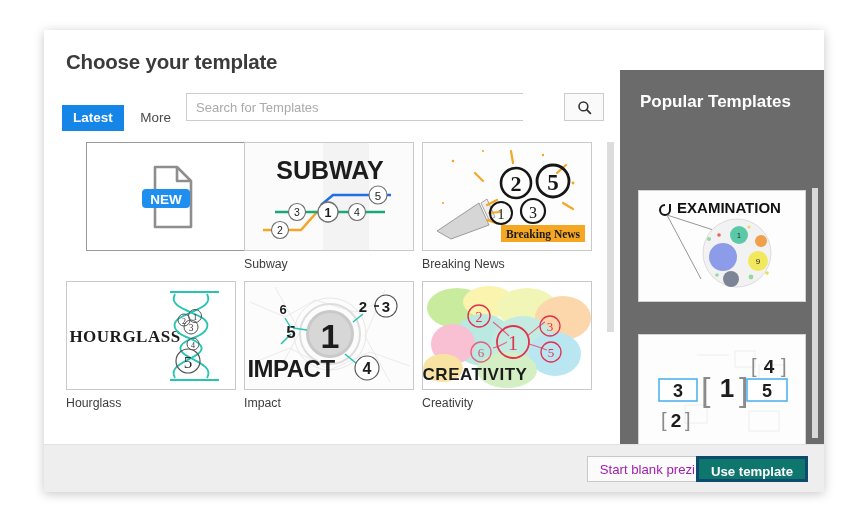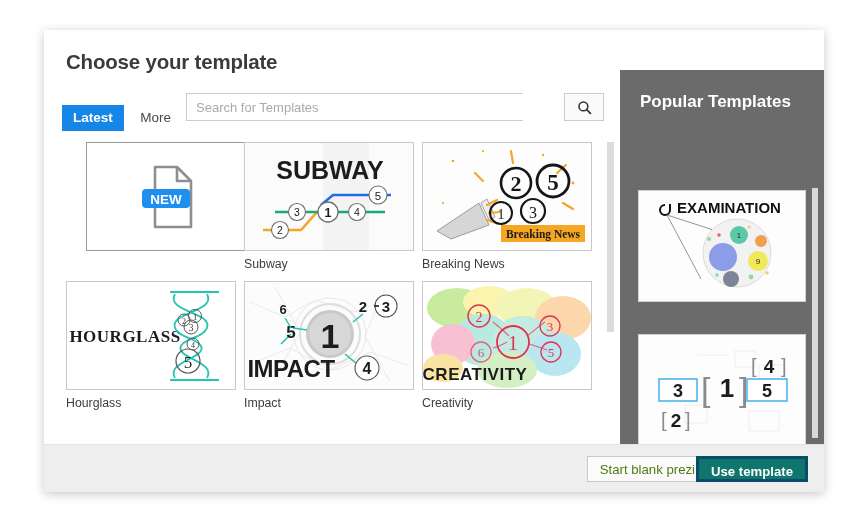--- a/index.html
+++ b/index.html
@@ -163,21 +163,21 @@
     font-size: 13.2px;
     padding: 0 12px;
     box-sizing: border-box;
     cursor: pointer;
     text-align: center;
   }
   .btn-secondary {
     right: 116px;
     background: #fbfbfb;
     border: 1px solid #c8c8c8;
-    color: #4d7c0f;
+    color: #a21caf;
   }
   .btn-primary {
     right: 16px;
     background: #0f766e;
     border: 3px solid #0c4a6e;
     color: #ffffff;
     font-weight: bold;
   }
 </style>
 </head>

